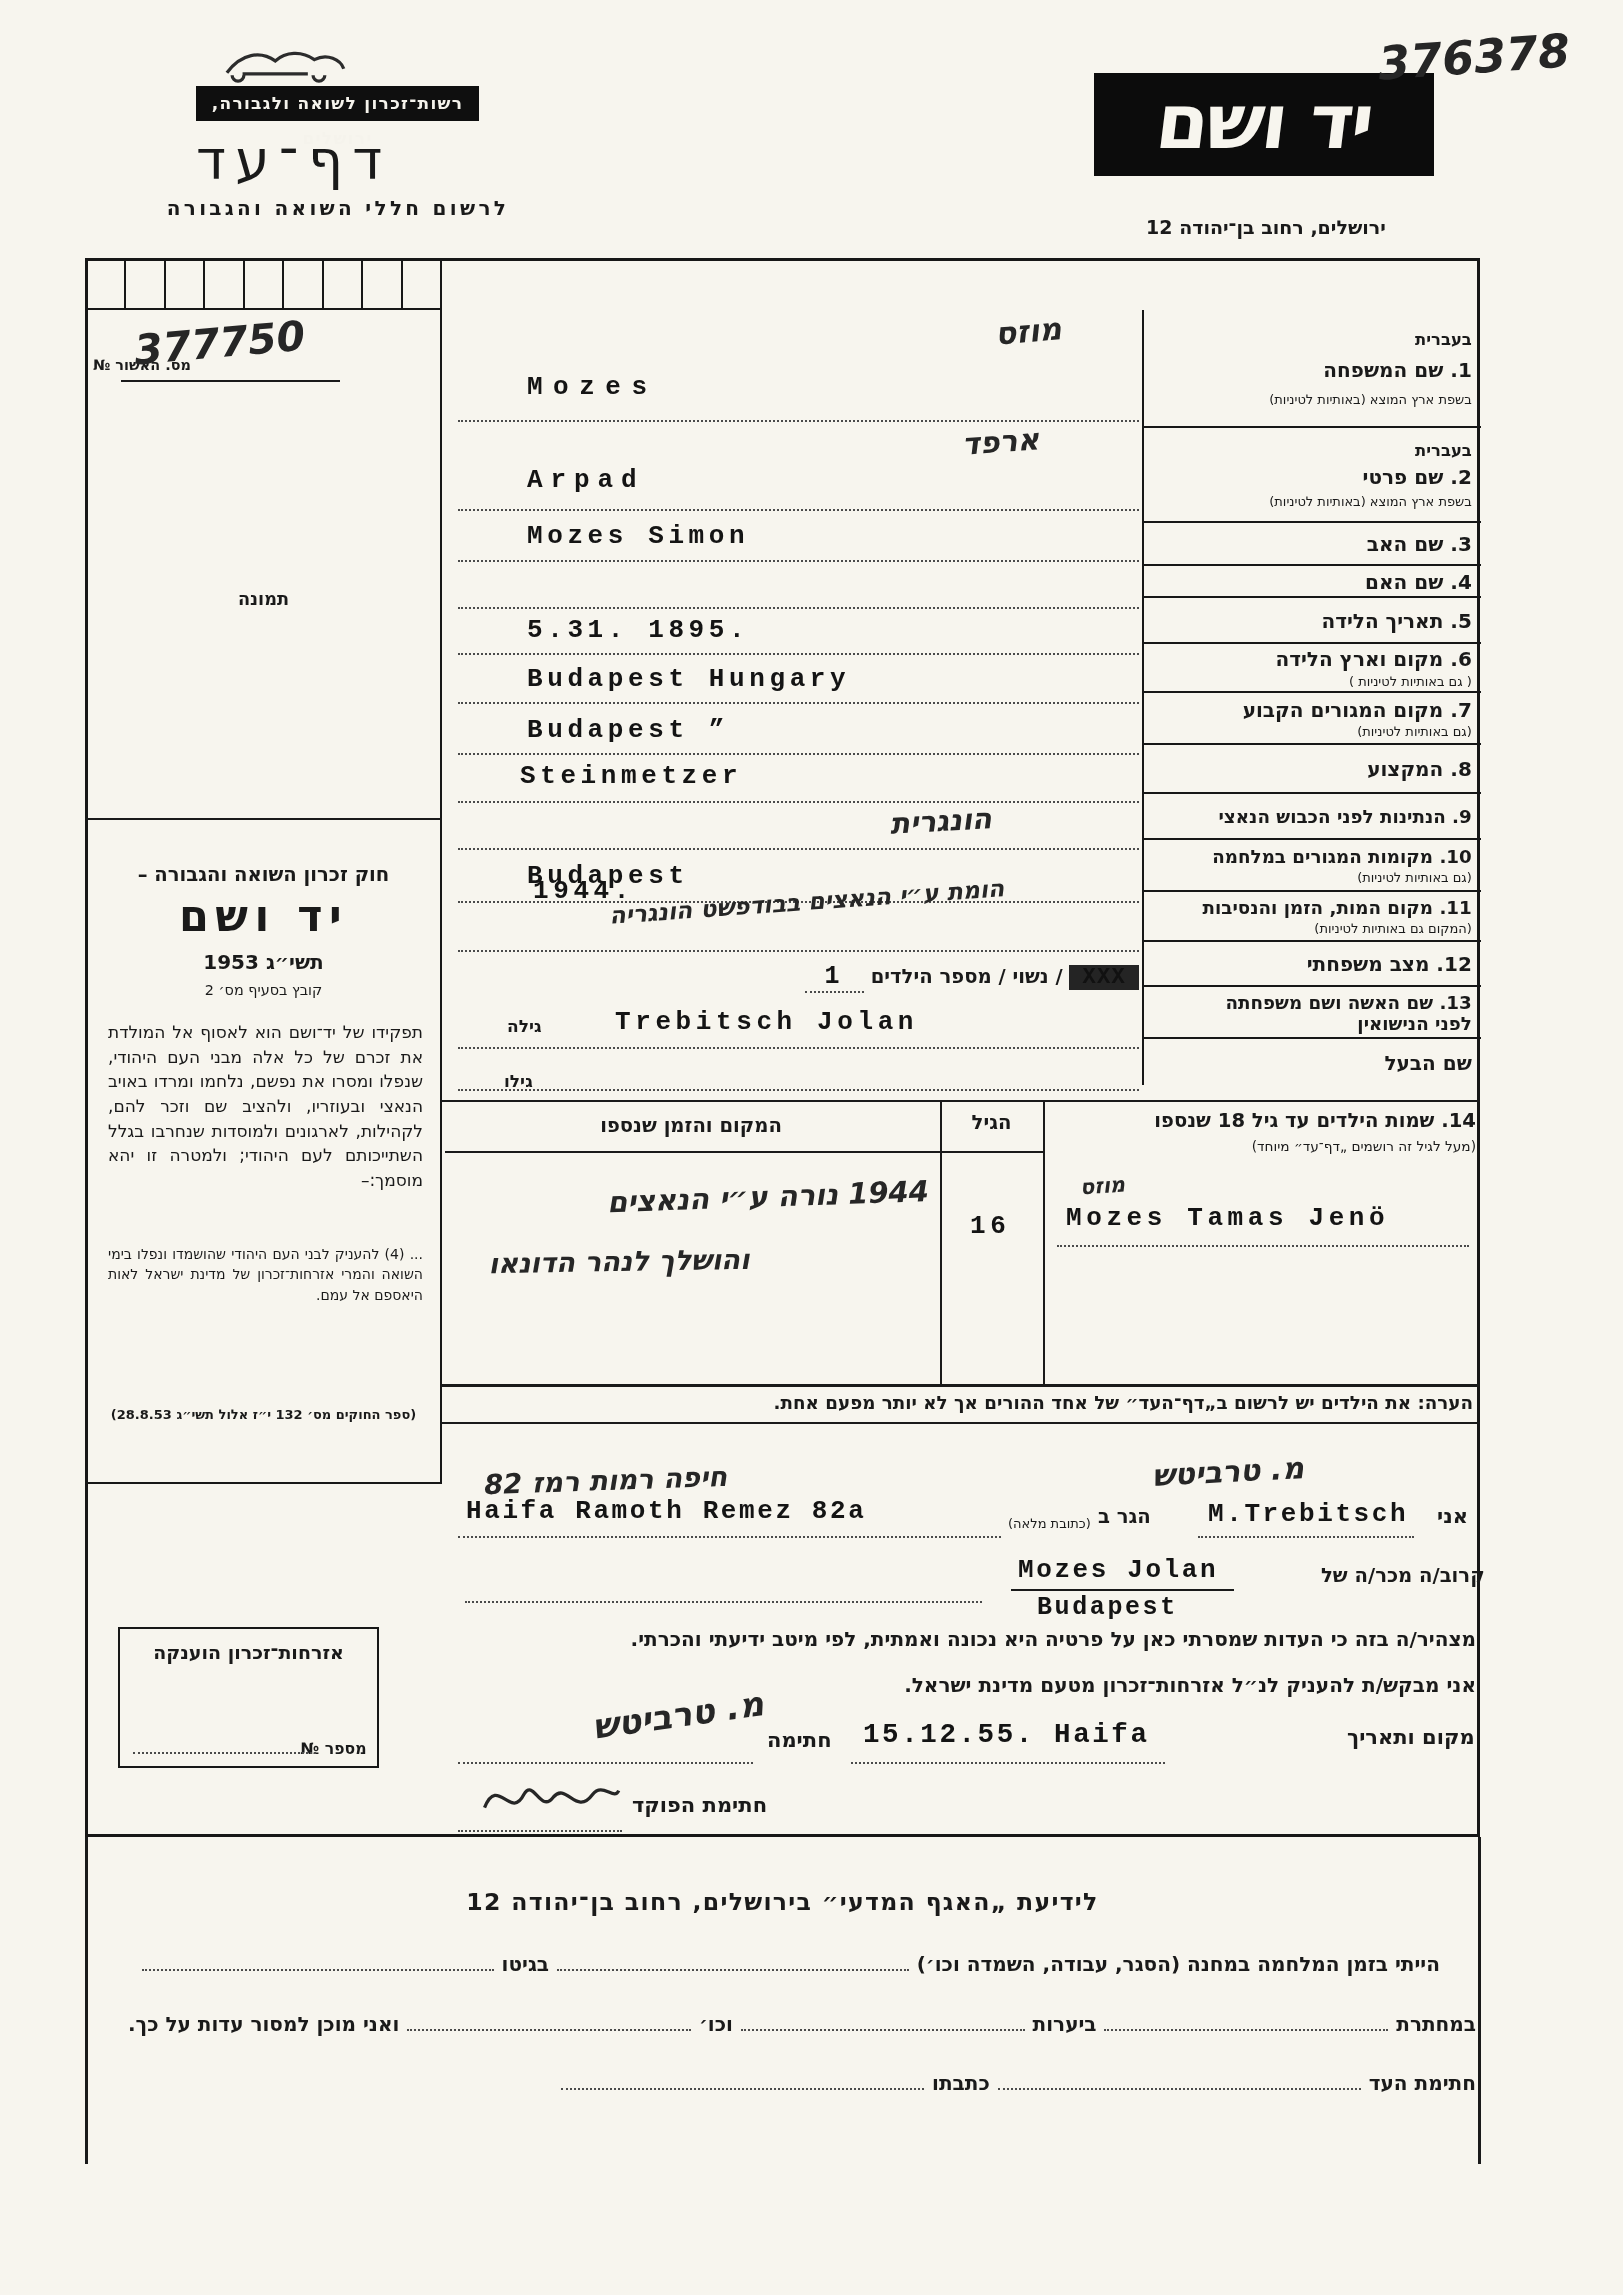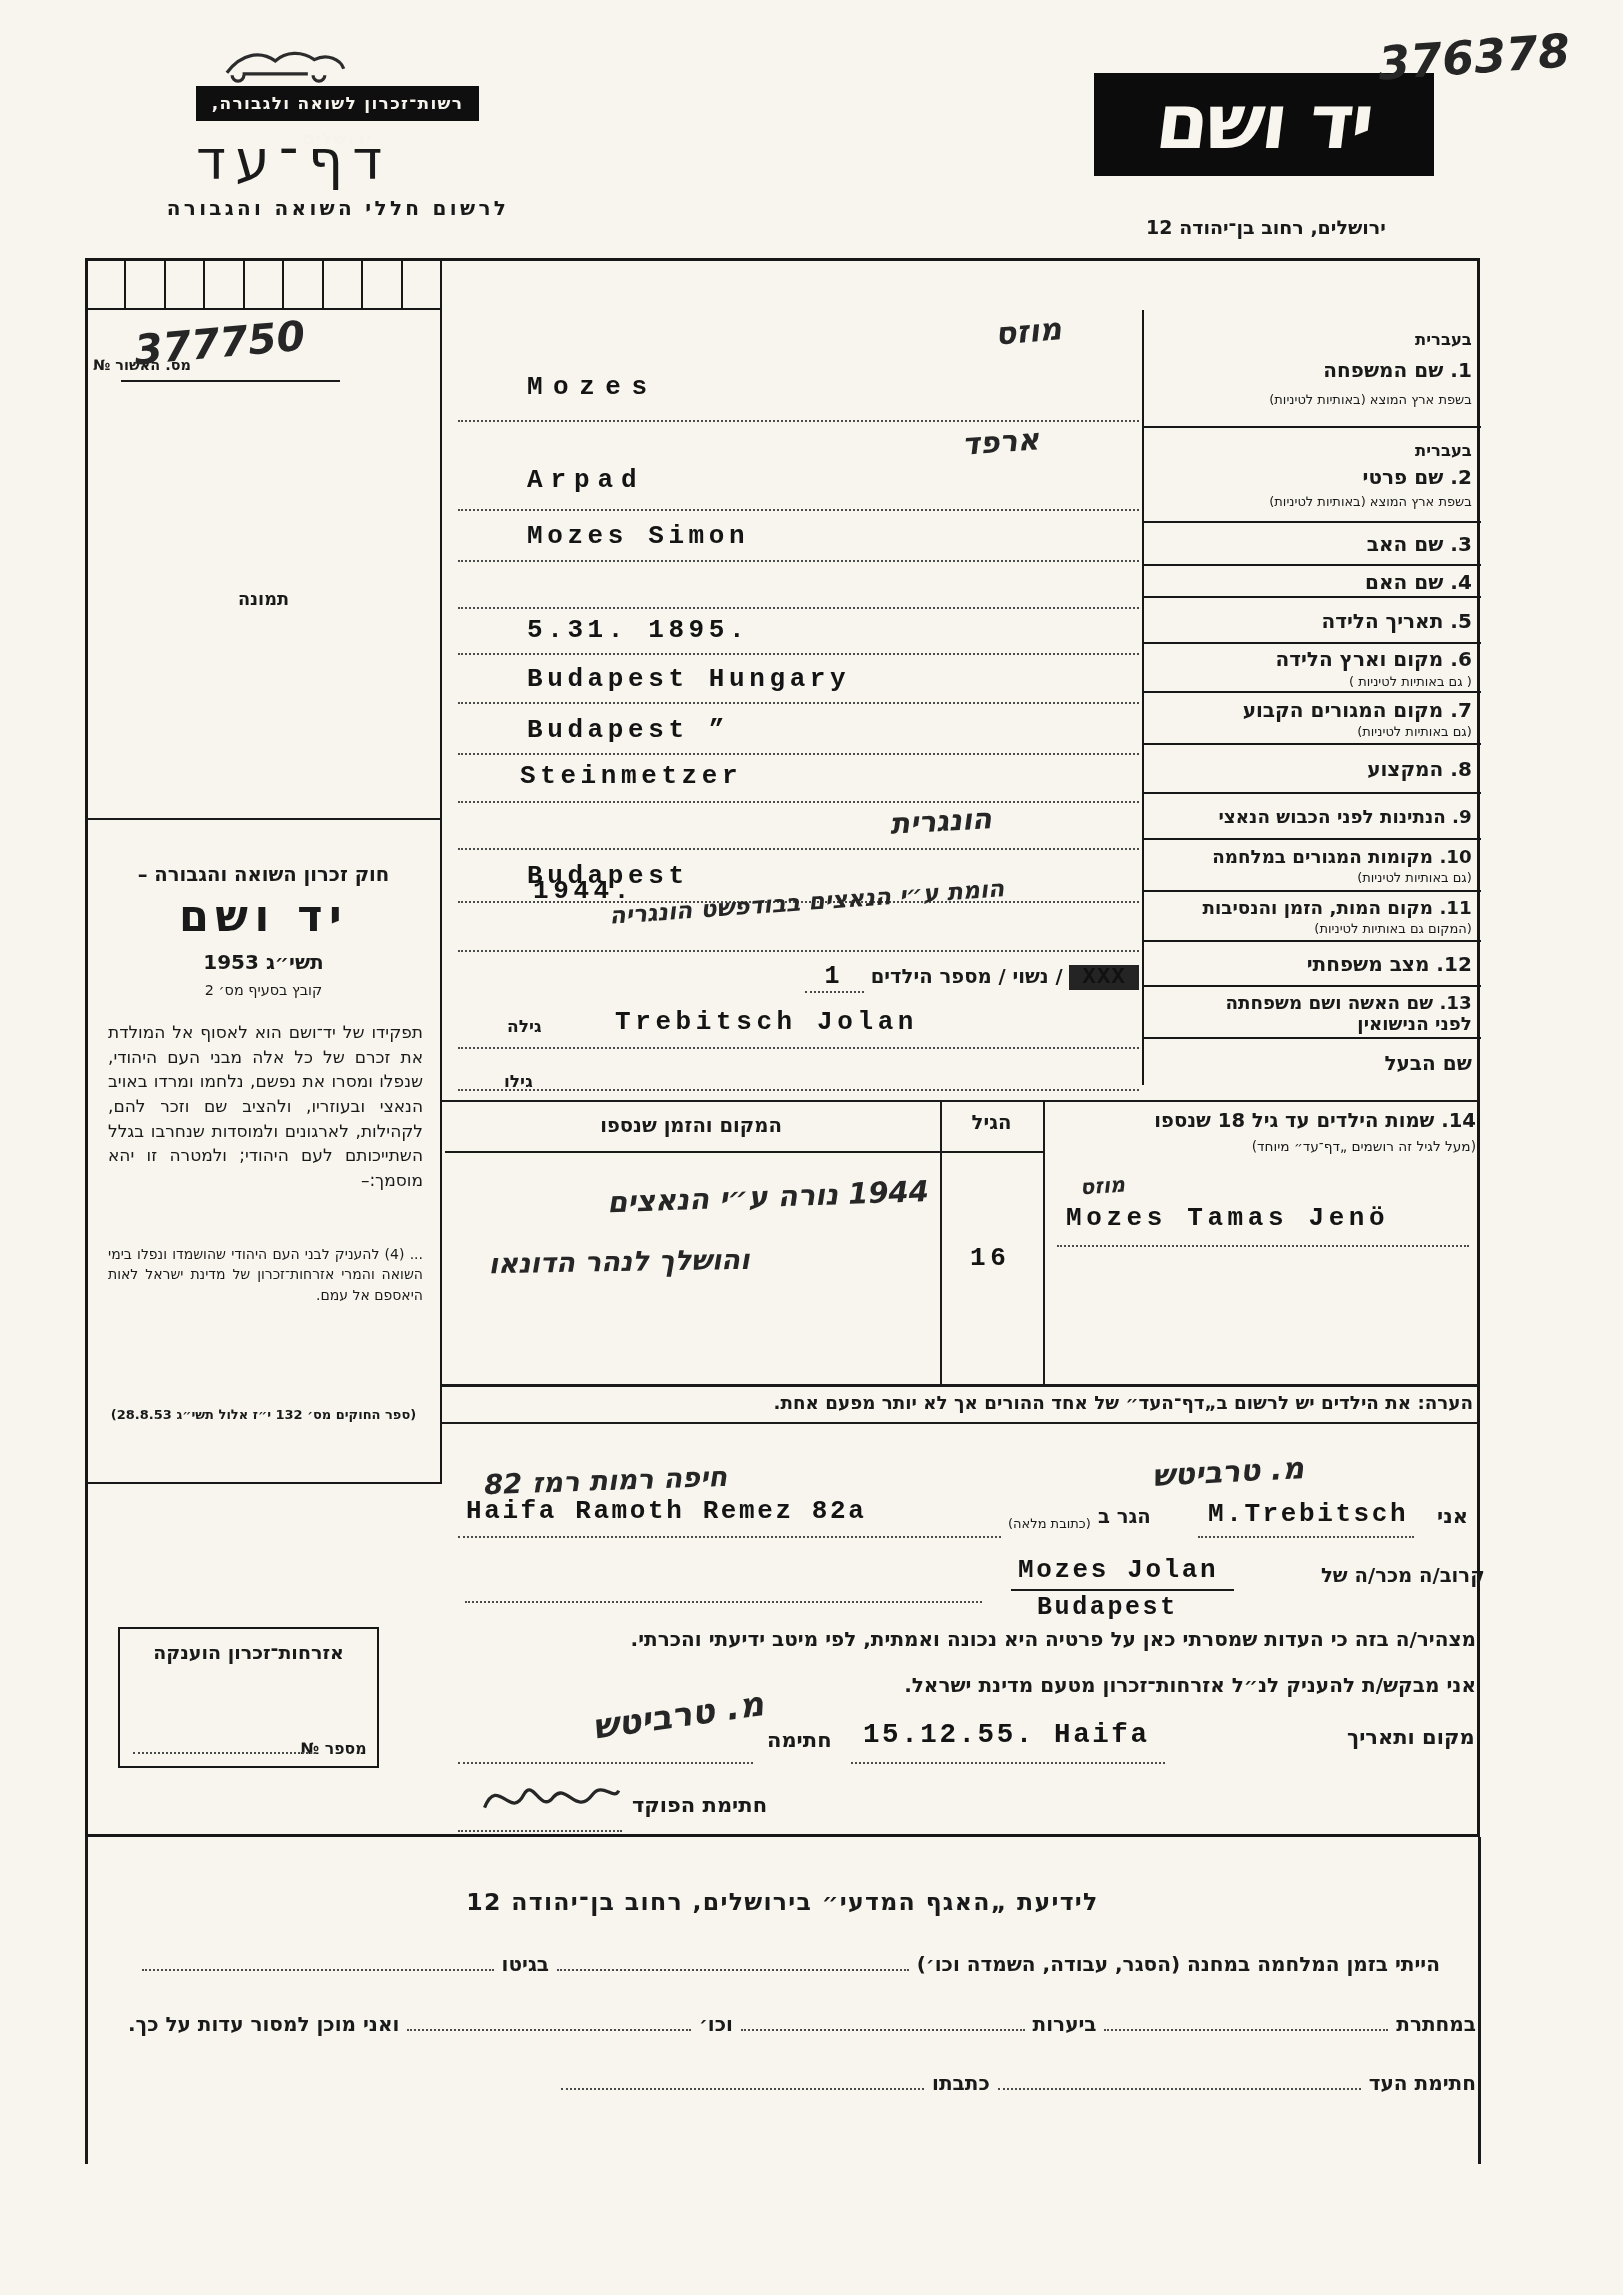--- a/index.html
+++ b/index.html
@@ -207,21 +207,21 @@
 
   <div class="abs heb" style="left:445px;top:1114px;width:492px;text-align:center;font-size:19.6px;font-weight:700;">המקום והזמן שנספו</div>
   <div class="abs heb" style="left:940px;top:1111px;width:103px;text-align:center;font-size:19.6px;font-weight:700;">הגיל</div>
   <div class="hline" style="left:445px;top:1151px;width:598px;height:2px;"></div>
   <div class="vline" style="left:940px;top:1100px;height:285px;width:2px;"></div>
   <div class="vline" style="left:1043px;top:1100px;height:285px;width:2px;"></div>
 
   <div class="abs hw" style="left:1080px;top:1174px;font-size:21px;transform:rotate(-4deg);">מוזס</div>
   <div class="abs tw" style="left:1066px;top:1203px;font-size:26px;">Mozes  Tamas  Jenö</div>
   <div class="dots" style="left:1057px;top:1245px;width:412px;"></div>
-  <div class="abs tw" style="left:970px;top:1211px;font-size:26px;margin-top:32px;">16</div>
+  <div class="abs tw" style="left:970px;top:1211px;font-size:26px;">16</div>
   <div class="abs hw" style="left:471px;top:1182px;width:458px;text-align:right;font-size:29px;transform:rotate(-2deg);">1944  נורה ע״י הנאצים</div>
   <div class="abs hw" style="left:465px;top:1245px;width:308px;text-align:center;font-size:27.5px;transform:rotate(-1deg);">והושלך לנהר הדונאו</div>
 
   <div class="hline" style="left:442px;top:1384px;width:1038px;height:2.6px;"></div>
   <div class="abs heb" style="left:452px;top:1392px;width:1021px;text-align:right;font-size:18.3px;font-weight:700;">הערה:  את הילדים יש לרשום ב„דף־העד״ של אחד ההורים אך לא יותר מפעם אחת.</div>
   <div class="hline" style="left:442px;top:1422px;width:1038px;height:2px;"></div>
 
   <div class="abs hw" style="left:484px;top:1464px;font-size:27.5px;transform:rotate(-2deg);">חיפה רמות רמז 82</div>
   <div class="abs hw" style="left:1152px;top:1454px;font-size:30px;transform:rotate(-3deg);">מ. טרביטש</div>
 

